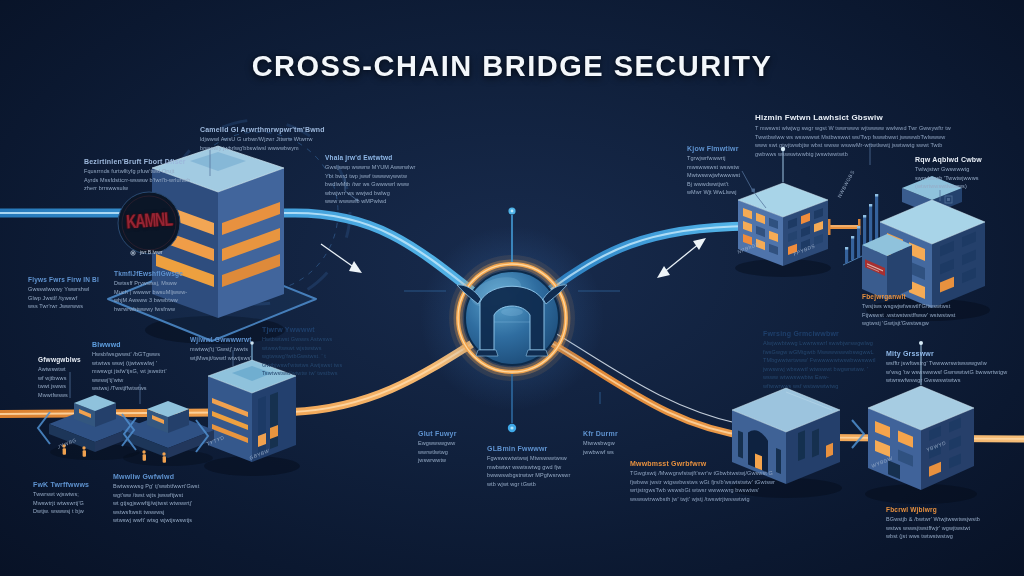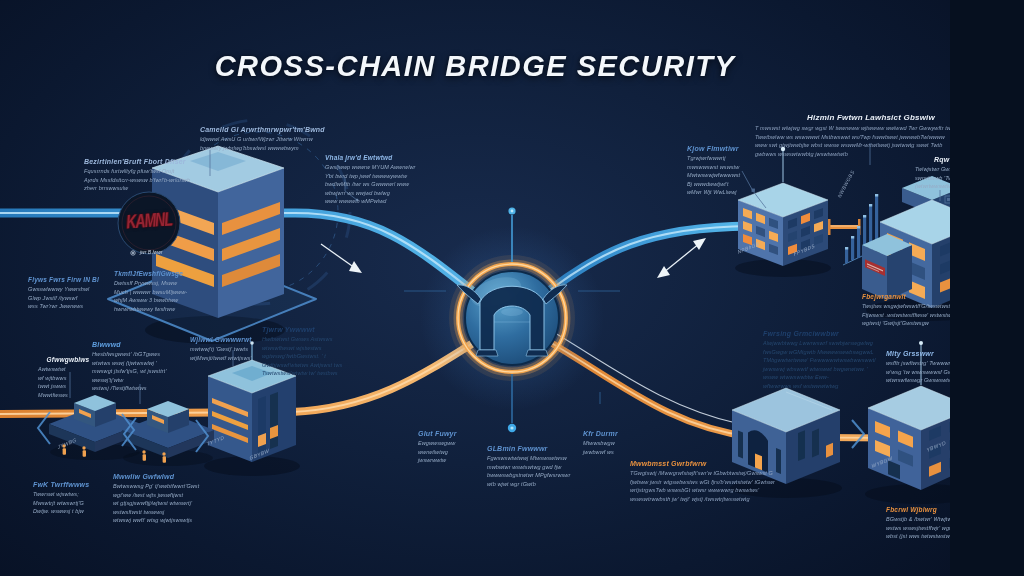--- a/index.html
+++ b/index.html
@@ -1,32 +1,31 @@
 <!DOCTYPE html>
 <html><head>
 <meta charset="utf-8">
 <style>
   html,body{margin:0;padding:0;background:#06101f;}
   .stage{
-    position:relative;width:950px;height:576px;overflow:hidden;
+    position:relative;width:1024px;height:576px;overflow:hidden;
     background:radial-gradient(ellipse at 50% 46%, #182b4d 0%, #10203c 45%, #0b1830 75%, #081226 100%);
     font-family:"Liberation Sans", sans-serif;
-    font-style:italic;
   }
   .art{position:absolute;left:0;top:0;z-index:1;}
   .main-title{
     position:absolute;top:50px;left:0;right:0;z-index:6;text-align:center;
     font-size:29px;font-weight:bold;color:#f3f7fb;letter-spacing:1.5px;
     text-shadow:0 2px 7px rgba(0,0,0,.65), 0 0 2px #0a1526;
   }
   .ann{position:absolute;z-index:5;}
   .ann-t{font-size:8px;font-weight:bold;color:#5f93d0;letter-spacing:.2px;margin-bottom:2px;}
   .ann-b{font-size:6px;line-height:1.55;color:#96abc6;white-space:pre-line;letter-spacing:.1px;}
   .t-pale{color:#9db8dc;}
-  .t-white{color:#e9eff7;text-align:center;}
+  .t-white{color:#e9eff7;}
   .t-ltblue{color:#8fb8e8;}
   .t-bright{color:#5f9fe0;}
   .t-orange{color:#e8913f;}
   .t-dark{color:#1e3f6b;}
   .t-sm{font-size:7px;}
   .t-xs{font-size:6.5px;}
   .b-sm{font-size:5.5px;}
   .b-dark{color:#25476f;}
   .b-pale{color:#8fa3c0;}
   .badge-logo{

